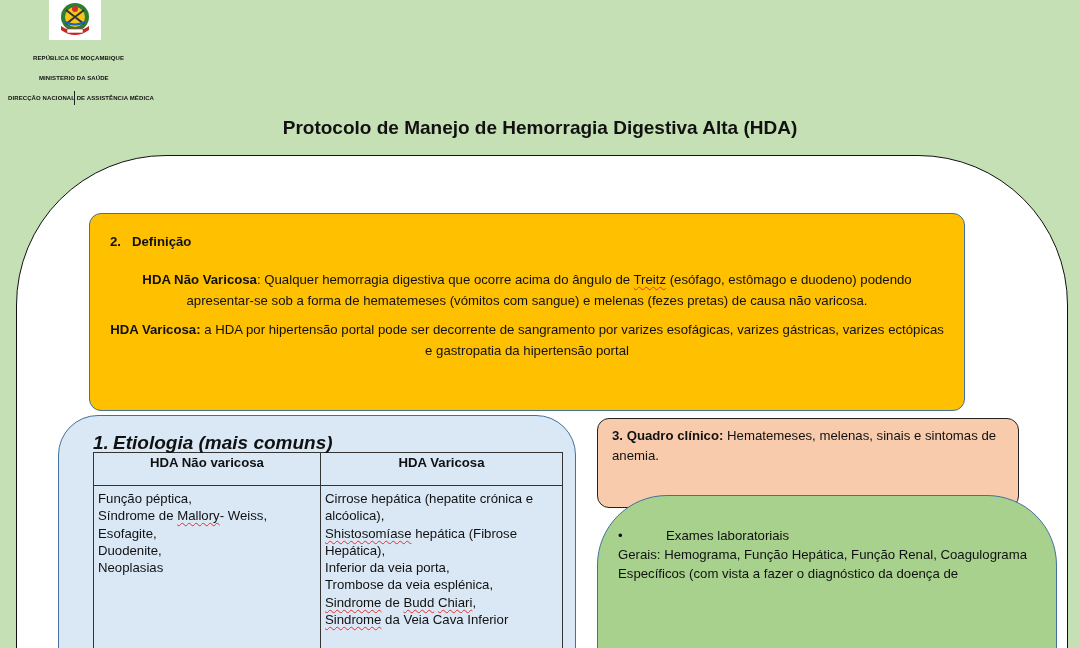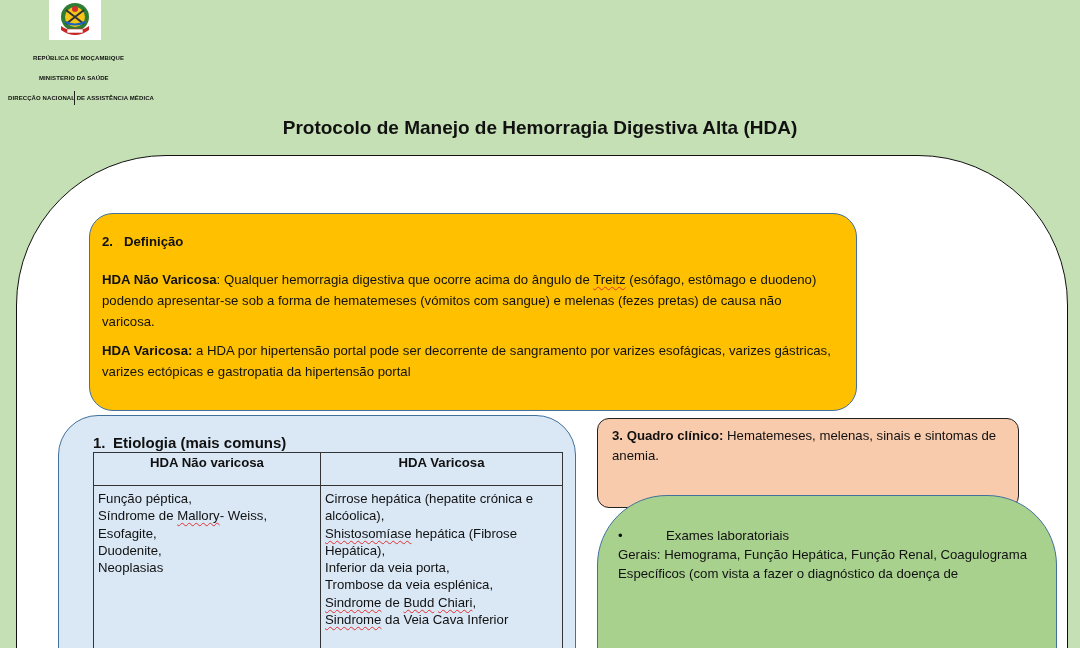--- a/index.html
+++ b/index.html
@@ -31,37 +31,37 @@
   }
   .outer {
     position: absolute; left: 16px; top: 155px; width: 1052px; height: 620px;
     background: #ffffff; border: 1.6px solid #111;
     border-radius: 150px 150px 0 0;
   }
   .box {
     position: absolute; font-size: 13.2px; line-height: 21px;
   }
   .def {
-    left: 89px; top: 213px; width: 768px; height: 198px;
+    left: 89px; top: 213px; width: 876px; height: 198px;
     background: #ffc000; border: 1.5px solid #41719c;
-    border-radius: 24px;
-    padding: 17px 20px 0 12px;
+    border-radius: 12px;
+    padding: 17px 20px 0 20px;
   }
   .def .h { font-weight: bold; margin-bottom: 17px; }
   .def .h .num { display: inline-block; width: 22px; }
-  .def p { margin-bottom: 8px; line-height: 21px; }
+  .def p { margin-bottom: 8px; line-height: 21px; text-align: center; }
   .bold { font-weight: bold; }
   .squiggle { text-decoration: underline wavy #e03030; text-decoration-thickness: 1px; text-underline-offset: 2px; }
   .etio {
     left: 58px; top: 415px; width: 518px; height: 300px;
     background: #dae8f6; border: 1.5px solid #41719c;
     border-radius: 40px;
     padding: 18px 0 0 34px;
   }
-  .etio .h { font-weight: bold; font-size: 15px; line-height: 18px; }
+  .etio .h { font-weight: bold; font-size: 19px; line-height: 18px; font-style: italic; }
   .etio .h .num { display: inline-block; width: 20px; }
   table.etab {
     border-collapse: collapse; margin-top: 0; width: 470px;
     font-size: 13.2px;
   }
   table.etab th {
     border: 1px solid #333; font-weight: bold; text-align: center;
     height: 33px; vertical-align: top; padding-top: 1px; line-height: 17px;
   }
   table.etab td {

